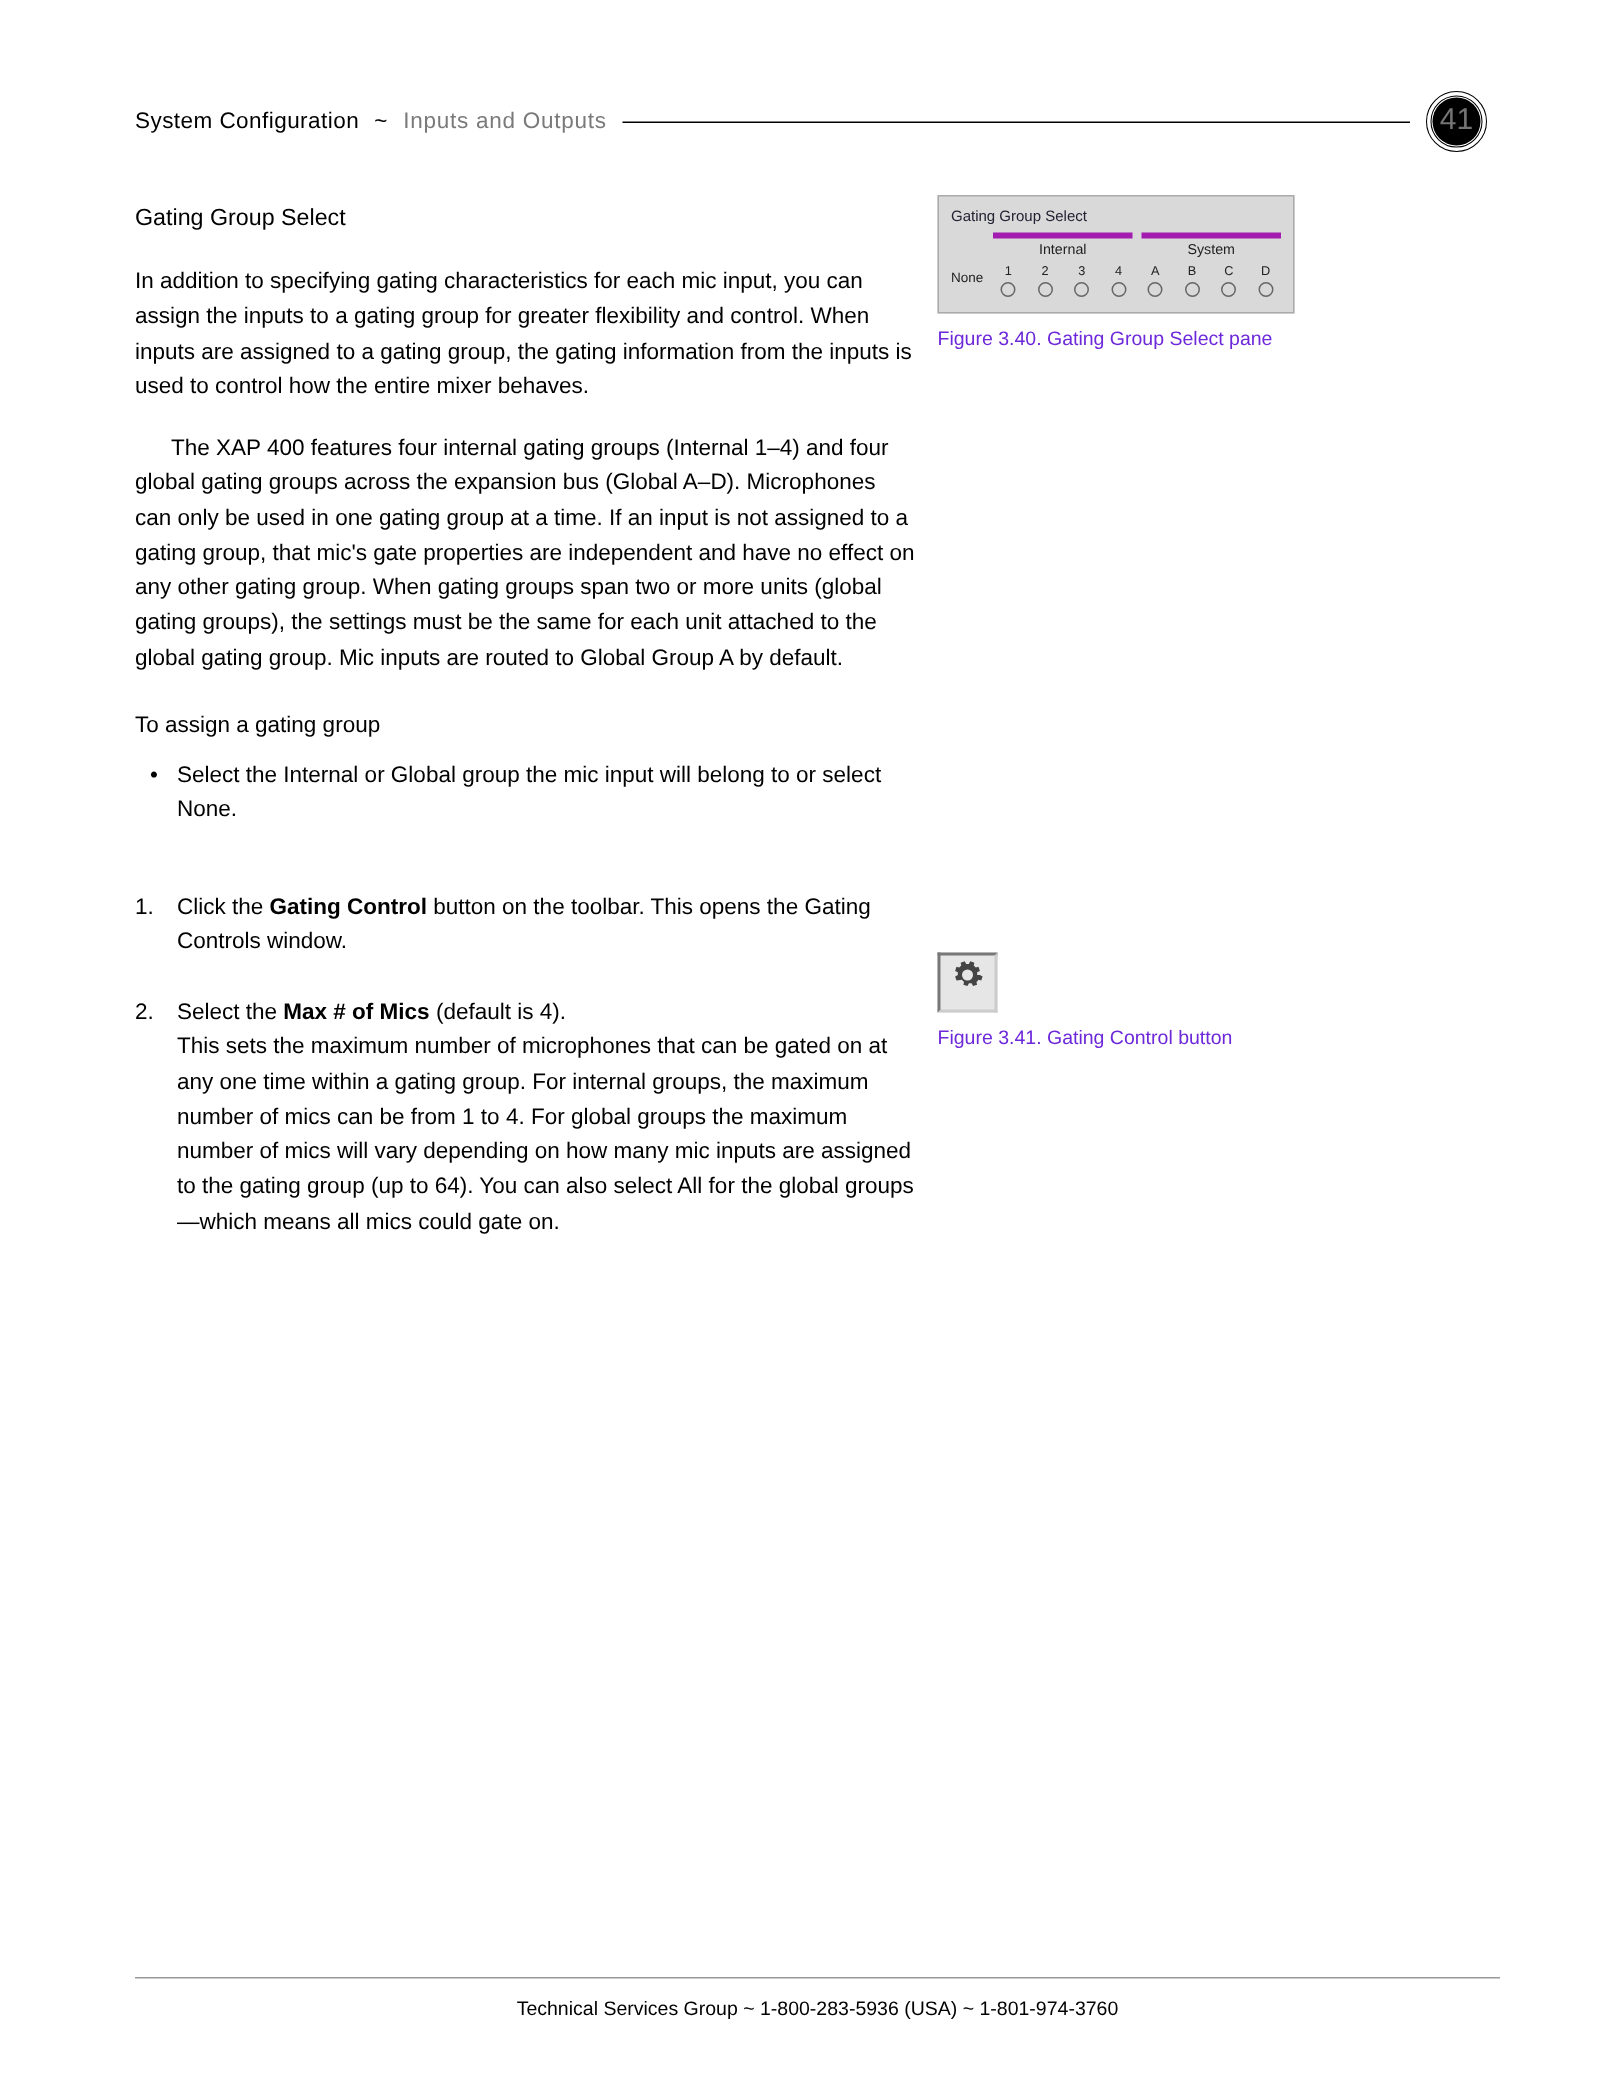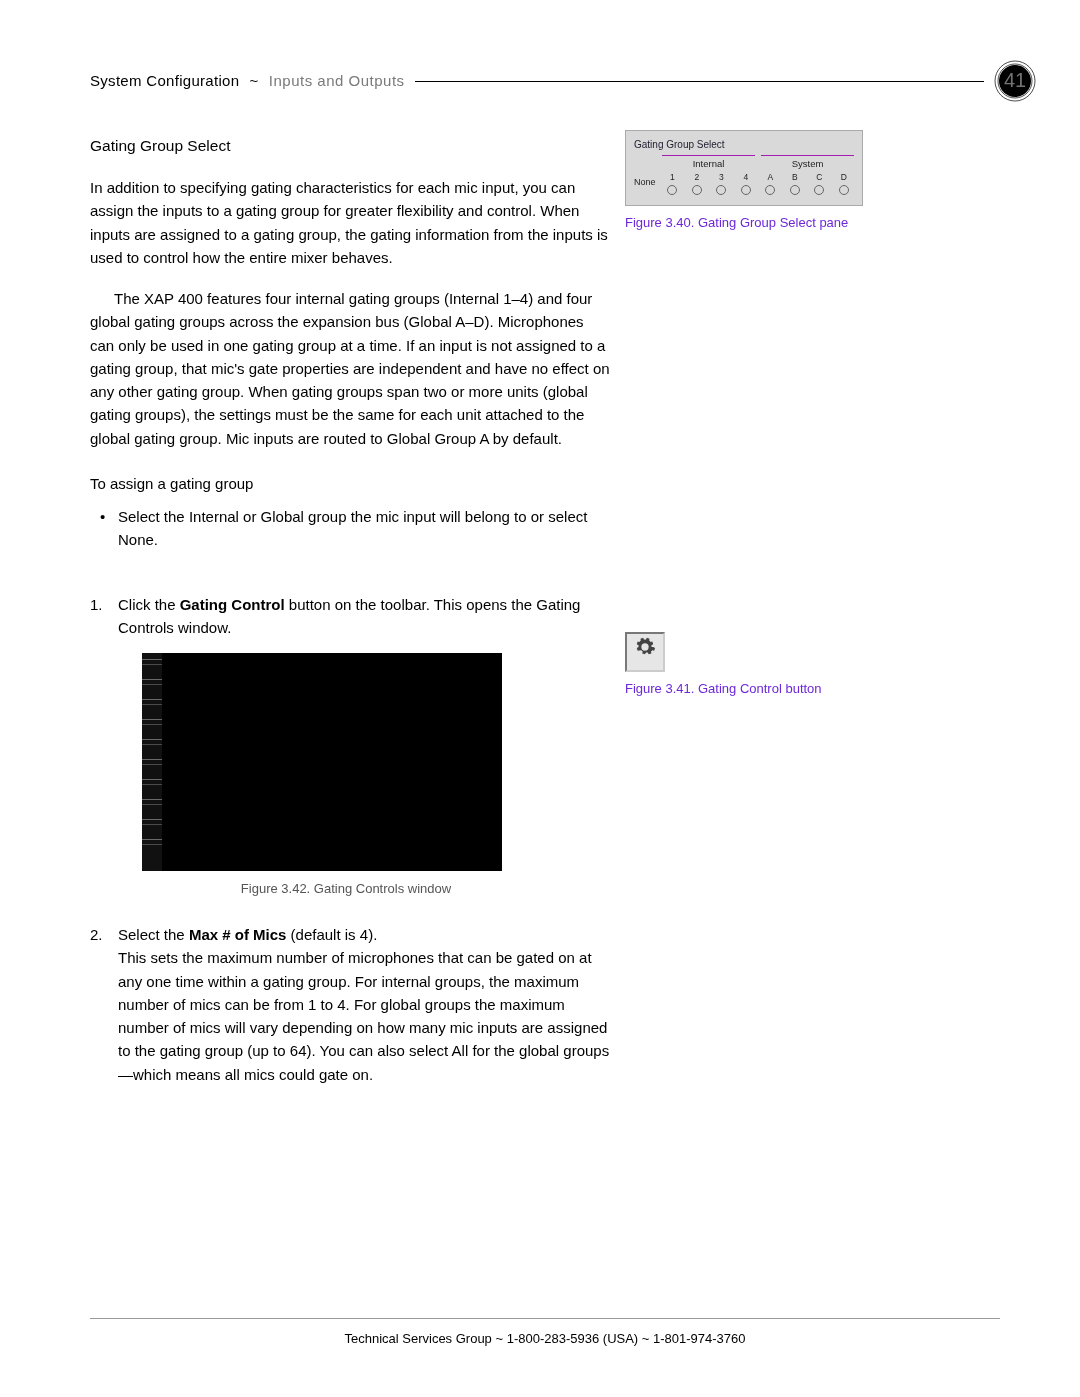--- a/index.html
+++ b/index.html
@@ -8,21 +8,21 @@
     background: #fff;
     color: #000;
     font-family: Arial, Helvetica, sans-serif;
     font-size: 15px;
     line-height: 1.55;
   }
   .page {
     width: 1080px;
     min-height: 1397px;
     margin: 0 auto;
-    padding: 60px 44px 40px 90px;
+    padding: 60px 88px 40px 90px;
     box-sizing: border-box;
     position: relative;
   }
 
   
   .header-row {
     display: flex;
     align-items: center;
     gap: 10px;
     margin-bottom: 28px;
@@ -89,21 +89,21 @@
   .ggs-pane {
     width: 220px;
     background: #d9d9d9;
     border: 1px solid #aaa;
     padding: 6px 8px 10px;
     font-size: 10.5px;
     color:#222;
   }
   .ggs-pane .pane-title { font-size: 10px; color:#223; margin-bottom: 2px; }
   .ggs-pane .group-headers { display:flex; margin-left: 28px; }
-  .ggs-pane .group-headers .hdr { border-top:1px solid #a21caf; text-align:center; font-size:9.5px; padding-top:1px; }
+  .ggs-pane .group-headers .hdr { border-top:4px solid #a21caf; text-align:center; font-size:9.5px; padding-top:1px; }
   .ggs-pane .group-headers .internal { flex: 4; margin-right: 6px; }
   .ggs-pane .group-headers .global { flex: 4; }
   .ggs-pane .row { display:flex; align-items:center; gap:4px; }
   .ggs-pane .row .lbl { width:24px; font-size:9px; }
   .ggs-pane .opts { display:flex; flex:1; gap:4px; }
   .ggs-pane .opt { flex:1; display:flex; flex-direction:column; align-items:center; font-size:8.5px; }
   .ggs-pane .radio { width:8px; height:8px; border:1px solid #666; border-radius:50%; margin-top:1px; }
 
   
   .gc-btn {
@@ -190,37 +190,20 @@
       <ul class="bullets">
         <li>
           <span>Select the Internal or Global group the mic input will belong to or select None.</span>
         </li>
       </ul>
 
       <ol class="steps">
         <li>
           <span>Click the </span><span class="run-bold">Gating Control</span><span> button on the toolbar. This opens the Gating Controls window.</span>
 
-          <div class="gc-window-wrap">
-            <div class="gc-window">
-              <div class="gutter">
-                <div class="tick"></div>
-                <div class="tick"></div>
-                <div class="tick"></div>
-                <div class="tick"></div>
-                <div class="tick"></div>
-                <div class="tick"></div>
-                <div class="tick"></div>
-                <div class="tick"></div>
-                <div class="tick"></div>
-                <div class="tick"></div>
-              </div>
-            </div>
-            <div class="gc-caption">Figure 3.42. Gating Controls window</div>
-          </div>
         </li>
 
         <li style="margin-top:24px;">
           <span>Select the </span><span class="run-bold">Max # of Mics</span><span> (default is 4).</span>
           <p class="body li-body">This sets the maximum number of microphones that can be gated on at any one time within a gating group. For internal groups, the maximum number of mics can be from 1 to 4. For global groups the maximum number of mics will vary depending on how many mic inputs are assigned to the gating group (up to 64). You can also select All for the global groups—which means all mics could gate on.</p>
         </li>
       </ol>
     </div>
 
     <div class="aside-col">

